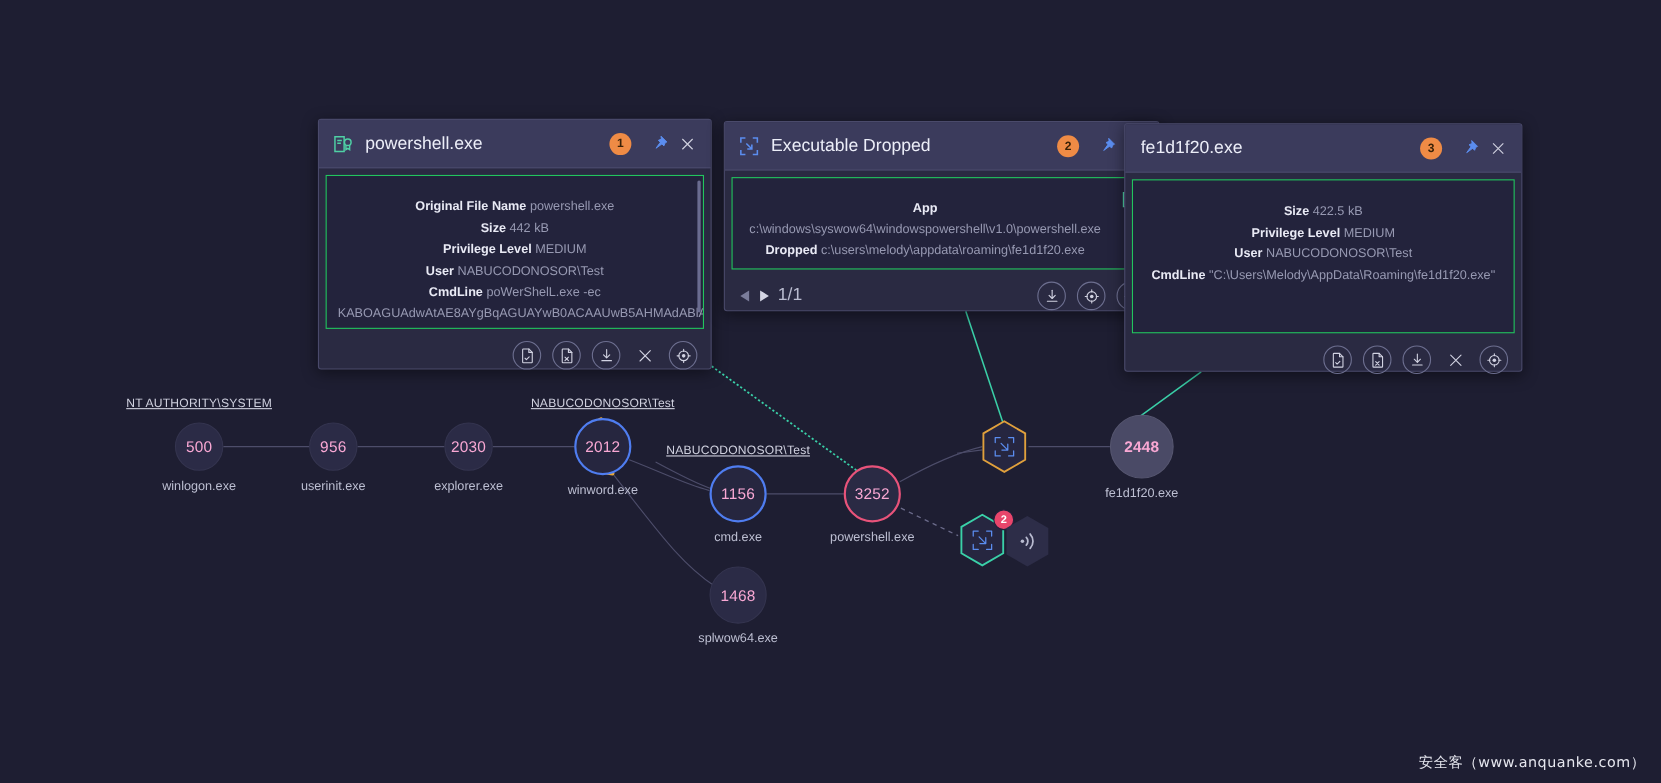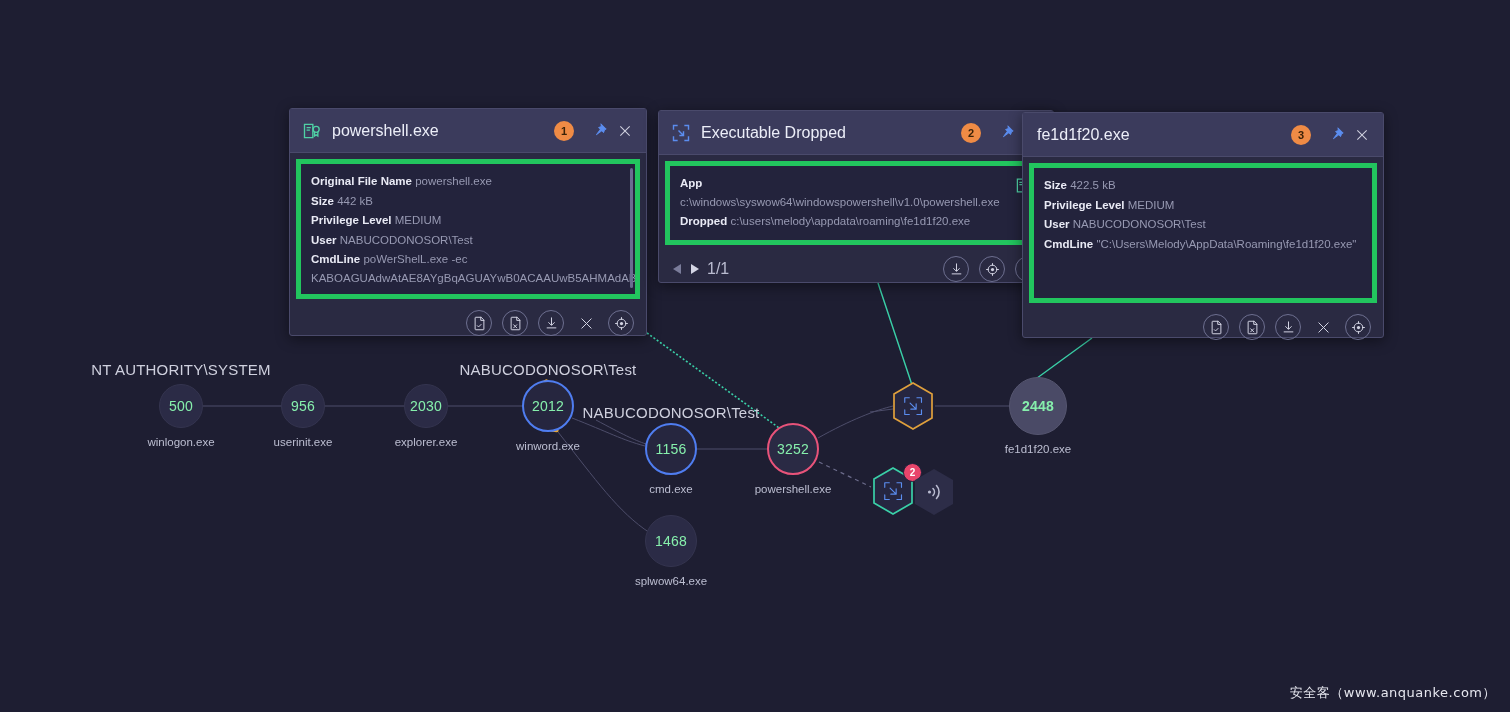--- a/index.html
+++ b/index.html
@@ -17,38 +17,39 @@
   
   #graph-svg{position:absolute;left:0;top:0;width:1510px;height:712px;}
 
   
   .node{position:absolute;}
   .node-circle{
     position:absolute;
     border-radius:50%;
     background:#2b2b45;
     display:flex;align-items:center;justify-content:center;
-    font-size:14px;color:#86efac;
+    font-size:14px;color:#f9a8d4;
     box-sizing:border-box;
     letter-spacing:.2px;
   }
   .node-circle.plain{background:#2b2b46;border:1px solid #34344f;}
   .node-circle.sel{background:#4a4a66;border:1px solid #55556f;font-weight:bold;}
   .node-circle.ring-blue{border:2px solid #4f7df0;background:#26263f;}
   .node-circle.ring-pink{border:2px solid #e8537a;background:#2a2a44;}
   .node-label{
     position:absolute;
     font-size:11.5px;color:#bdbfd2;
     text-align:center;white-space:nowrap;
     transform:translateX(-50%);
   }
   .user-label{
-    position:absolute;font-size:15px;color:#cfd0de;
+    position:absolute;font-size:11px;color:#cfd0de;
     white-space:nowrap;transform:translateX(-50%);
     letter-spacing:.2px;
+    text-decoration:underline;
   }
 
   
   .hex{position:absolute;width:44px;height:50px;}
   .hex svg{position:absolute;left:0;top:0;}
   .hex-badge{
     position:absolute;right:-7px;top:-3px;
     width:17px;height:17px;border-radius:50%;
     background:#e8456b;color:#fff;font-size:10px;font-weight:bold;
     display:flex;align-items:center;justify-content:center;
@@ -84,25 +85,26 @@
     display:flex;align-items:center;justify-content:center;
     margin-right:10px;flex:0 0 auto;
   }
   .hdr-btn{
     width:22px;height:22px;display:flex;align-items:center;justify-content:center;
     margin-left:4px;cursor:pointer;flex:0 0 auto;
   }
   .panel-body{
     background:#23233c;
     margin:6px;
-    border:5px solid #22c55e;
+    border:1px solid #22c55e;
     box-sizing:border-box;
-    padding:8px 10px;
+    padding:19px 10px;
     position:relative;
     overflow:hidden;
+    text-align:center;
   }
   .kv{font-size:11.5px;line-height:18.5px;color:#a8aabf;white-space:normal;}
   .kv .k{color:#e9eaf5;font-weight:bold;}
   .kv .v{color:#9799b2;}
   .kv-row{margin-bottom:1px;}
   .panel-footer{
     display:flex;align-items:center;
     height:36px;padding:0 12px;box-sizing:border-box;
   }
   .footer-btns{margin-left:auto;display:flex;gap:10px;align-items:center;}

